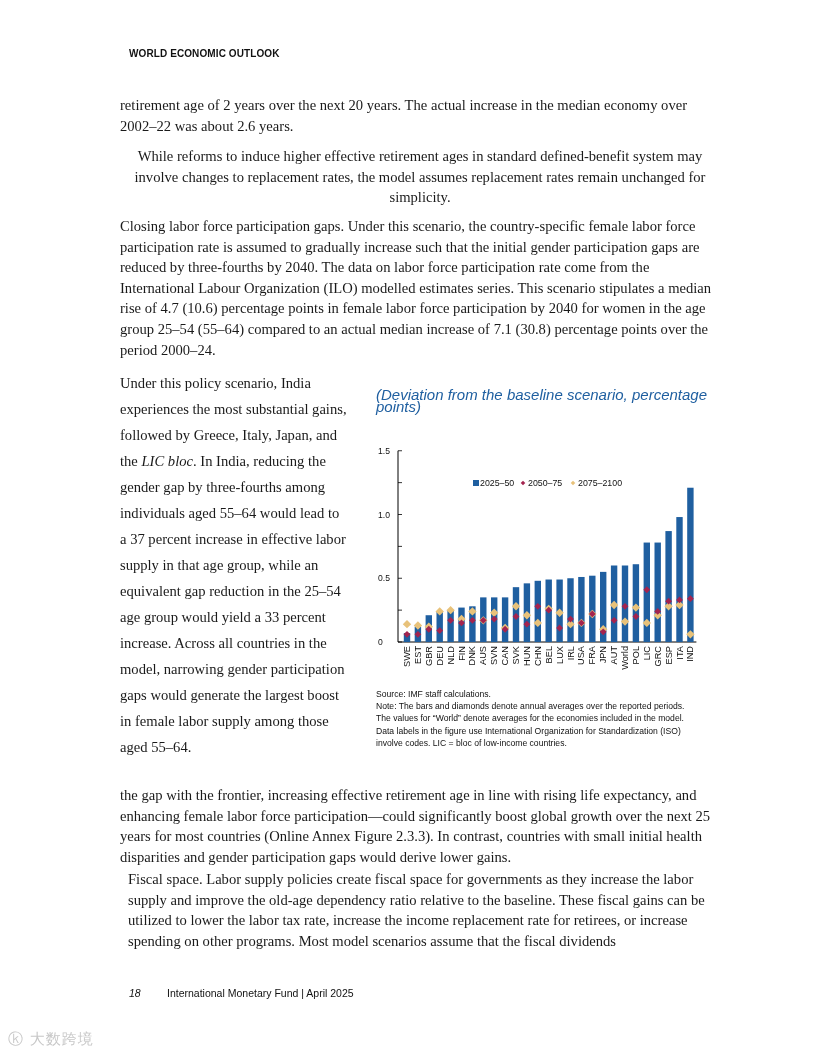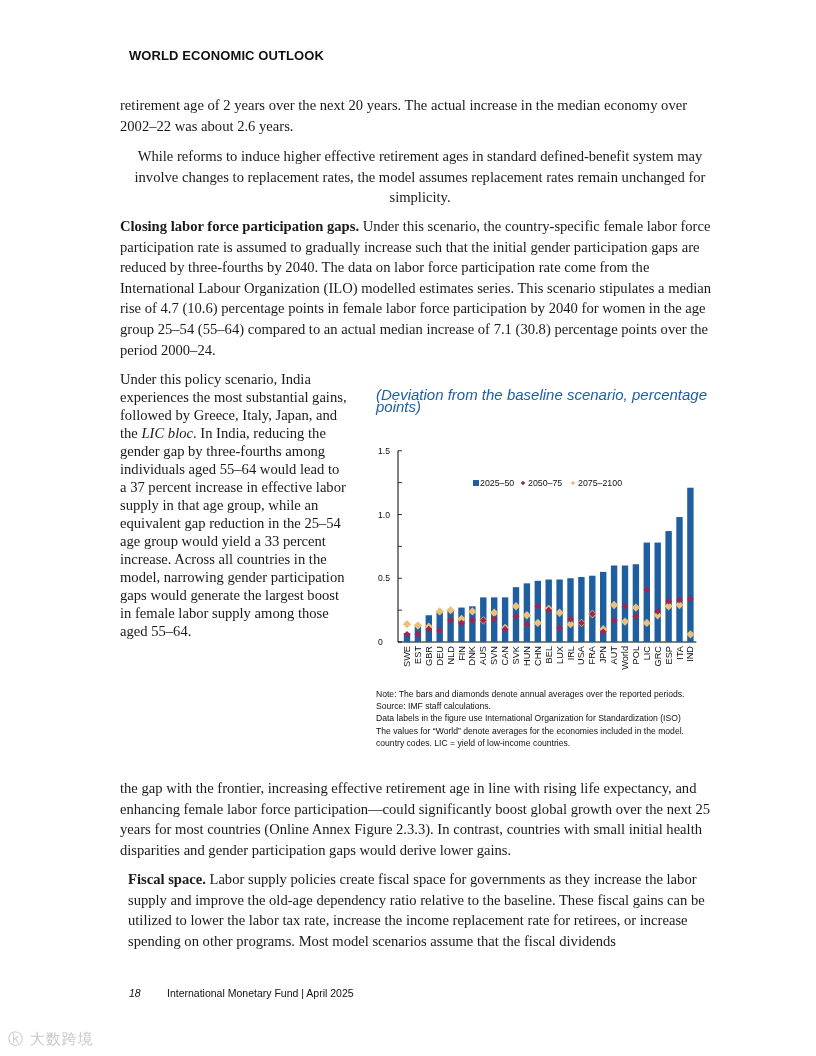--- a/index.html
+++ b/index.html
@@ -1,29 +1,29 @@
 <!DOCTYPE html>
 <html><head>
 <meta charset="utf-8">
 <style>
   html, body { margin: 0; padding: 0; background: #ffffff; }
   body { width: 816px; height: 1056px; position: relative; overflow: hidden; font-family: "Liberation Serif", serif; color: #1a1a1a; }
-  .running-head { position: absolute; left: 129px; top: 48px; font-family: "Liberation Sans", sans-serif; font-weight: bold; font-size: 13px; letter-spacing: 0.1px; color: #111; }
+  .running-head { position: absolute; left: 129px; top: 48px; font-family: "Liberation Sans", sans-serif; font-weight: bold; font-size: 10px; letter-spacing: 0.1px; color: #111; }
   .body-text { position: absolute; left: 120px; width: 600px; font-size: 14.6px; line-height: 20.6px; }
   .body-text p { margin: 0 0 10px 0; }
   .p1 { top: 95px; }
   .p2 { top: 146px; }
   .p3 { top: 216px; }
-  .left-col { position: absolute; left: 120px; top: 370px; width: 228px; font-size: 14.6px; line-height: 18px; }
+  .left-col { position: absolute; left: 120px; top: 370px; width: 228px; font-size: 14.6px; line-height: 26px; }
   .left-col p { margin: 0 0 10px 0; }
   .bottom-text { position: absolute; left: 120px; top: 769px; width: 600px; font-size: 14.6px; line-height: 20.6px; }
-  .bottom-text p { margin: 9px 0 10px 0; }
+  .bottom-text p { margin: 16px 0 10px 0; }
   .fiscal { position: absolute; left: 120px; top: 861px; width: 600px; font-size: 14.6px; line-height: 20.6px; }
   .fiscal p { margin: 8px; }
-  b { font-weight: bold; }
+  b { font-weight: normal; }
   i { font-style: italic; }
 
   .figure { position: absolute; left: 376px; top: 388px; width: 340px; }
   .fig-title { font-family: "Liberation Sans", sans-serif; font-weight: bold; font-size: 11.6px; line-height: 14px; color: #1f5fa0; }
   .fig-subtitle { font-family: "Liberation Sans", sans-serif; font-style: italic; font-size: 15px; line-height: 12px; color: #1f5fa0; margin-top: 1px; }
   .chart { position: absolute; left: 0; top: 55px; width: 330px; height: 240px; }
   .chart svg { display: block; }
   .fig-notes { position: absolute; left: 0; top: 300px; width: 340px; font-family: "Liberation Sans", sans-serif; font-size: 8.6px; line-height: 12.2px; color: #111; }
   .fig-notes div { white-space: nowrap; }
 
@@ -189,25 +189,25 @@
           <rect x="97" y="37" width="6" height="6" fill="#1f5fa0"></rect>
           <text x="104" y="43" font-size="8.8" font-family="Liberation Sans, sans-serif" fill="#111">2025–50</text>
           <polygon points="147,37.7 149.3,40 147,42.3 144.7,40" fill="#a3244f"></polygon>
           <text x="152" y="43" font-size="8.8" font-family="Liberation Sans, sans-serif" fill="#111">2050–75</text>
           <polygon points="197,37.7 199.3,40 197,42.3 194.7,40" fill="#e8c27a"></polygon>
           <text x="202" y="43" font-size="8.8" font-family="Liberation Sans, sans-serif" fill="#111">2075–2100</text>
         </g>
       </svg>
   </div>
   <div class="fig-notes" id="fig-notes">
+      <div>Source: IMF staff calculations.</div>
       <div>Note: The bars and diamonds denote annual averages over the reported periods.</div>
-      <div>Source: IMF staff calculations.</div>
+      <div>The values for “World” denote averages for the economies included in the model.</div>
       <div>Data labels in the figure use International Organization for Standardization (ISO)</div>
-      <div>The values for “World” denote averages for the economies included in the model.</div>
-      <div>country codes. LIC = yield of low-income countries.</div>
+      <div>involve codes. LIC = bloc of low-income countries.</div>
     </div>
 </div>
 
 <div class="footer">
   <span class="page-num">18</span><span>International Monetary Fund | April 2025</span>
 </div>
 
 <div class="watermark"><span>ⓚ </span><span>大数跨境</span></div>
 
 </body></html>

